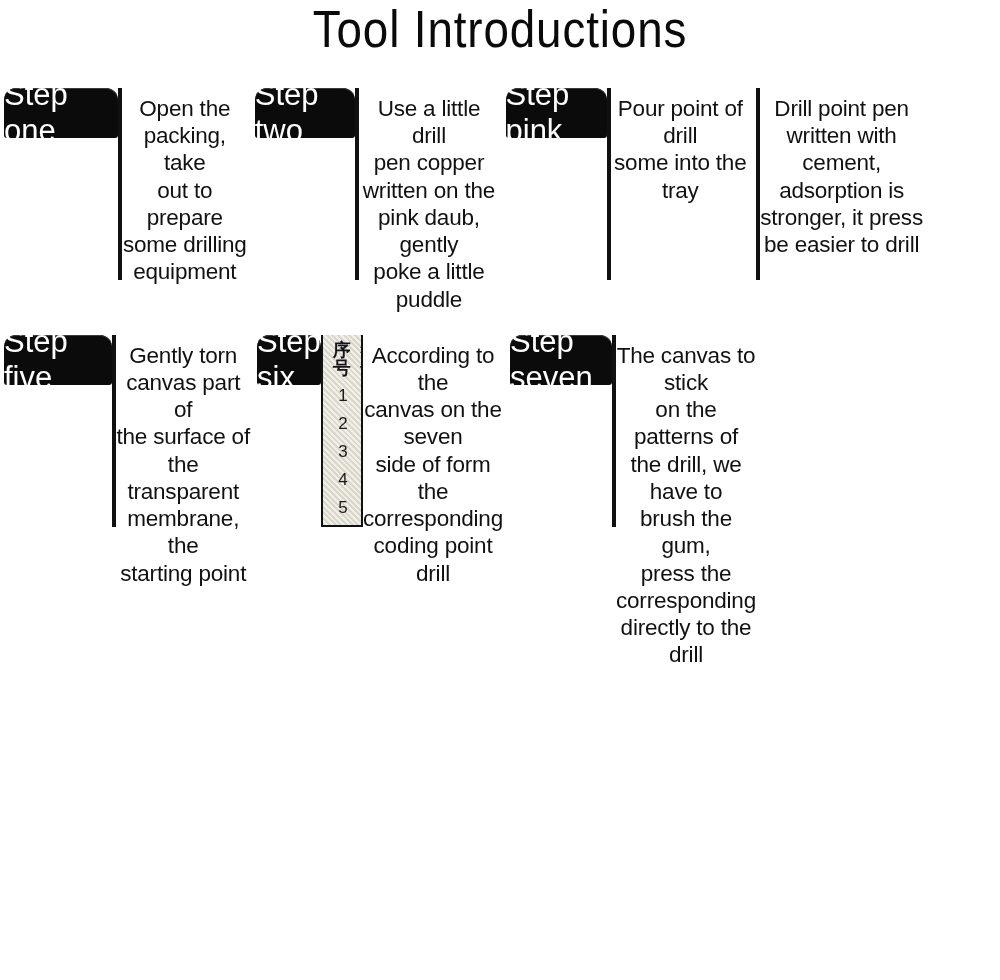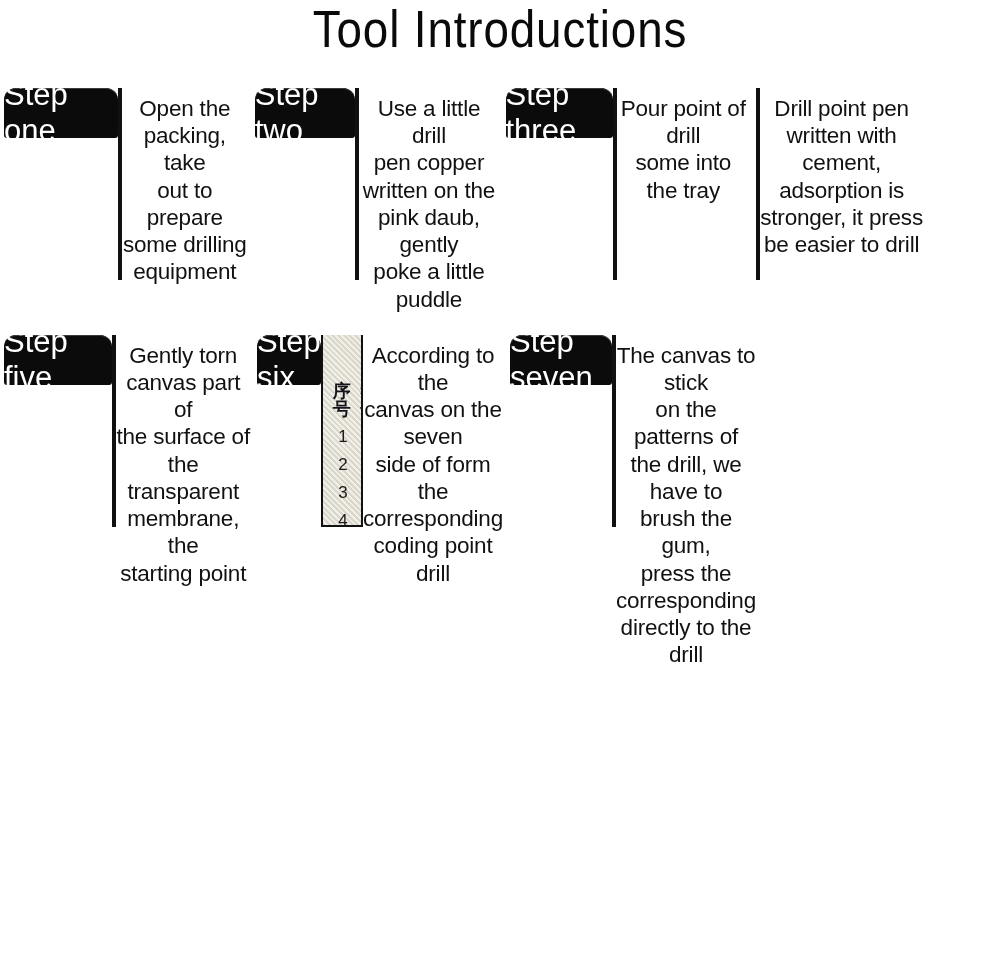--- a/index.html
+++ b/index.html
@@ -197,21 +197,21 @@
 
   
   .ph6{
     background:
       repeating-linear-gradient(45deg,#d9d6cb 0 2px,#f2efe6 2px 4px);
     display:flex;
   }
   .ph6 .edge{width:14px;background:linear-gradient(90deg,#2b2a55,#46457a);}
   .ph6 .legend{
     flex:1;display:flex;padding:6px 4px 12px 10px;
-    border-right:1px dashed #9a9790;max-width:106px;margin-top:41px;
+    border-right:1px dashed #9a9790;max-width:106px;
   }
   .ph6 .col{display:flex;flex-direction:column;align-items:center;}
   .ph6 .colh{
     font-size:18px;font-weight:bold;color:#15141a;line-height:1;
     margin-bottom:5px;font-family:"DejaVu Sans",sans-serif;
   }
   .ph6 .num{font-size:17px;color:#1a1a1a;line-height:1;margin:5.5px 0;}
   .ph6 .sym{
     width:17px;height:16px;margin:3px 0;border-radius:2px;
     display:flex;align-items:center;justify-content:center;
@@ -301,21 +301,21 @@
         </div>
         <div class="cap">Use a little drill
 pen copper
 written on the
 pink daub, gently
 poke a little
 puddle</div>
       </div>
 
       <div class="panel">
-        <div class="p-head">Step three</div>
+        <div class="p-head">Step pink</div>
         <div class="photo ph3">
           <div class="gtray"></div>
           <div class="drill" style="left:28px;top:112px"></div>
           <div class="drill" style="left:44px;top:128px"></div>
           <div class="drill" style="left:62px;top:104px"></div>
           <div class="drill" style="left:34px;top:146px"></div>
           <div class="drill" style="left:58px;top:160px"></div>
           <div class="drill" style="left:80px;top:138px"></div>
           <div class="drill" style="left:96px;top:118px"></div>
           <div class="drill" style="left:74px;top:92px"></div>

